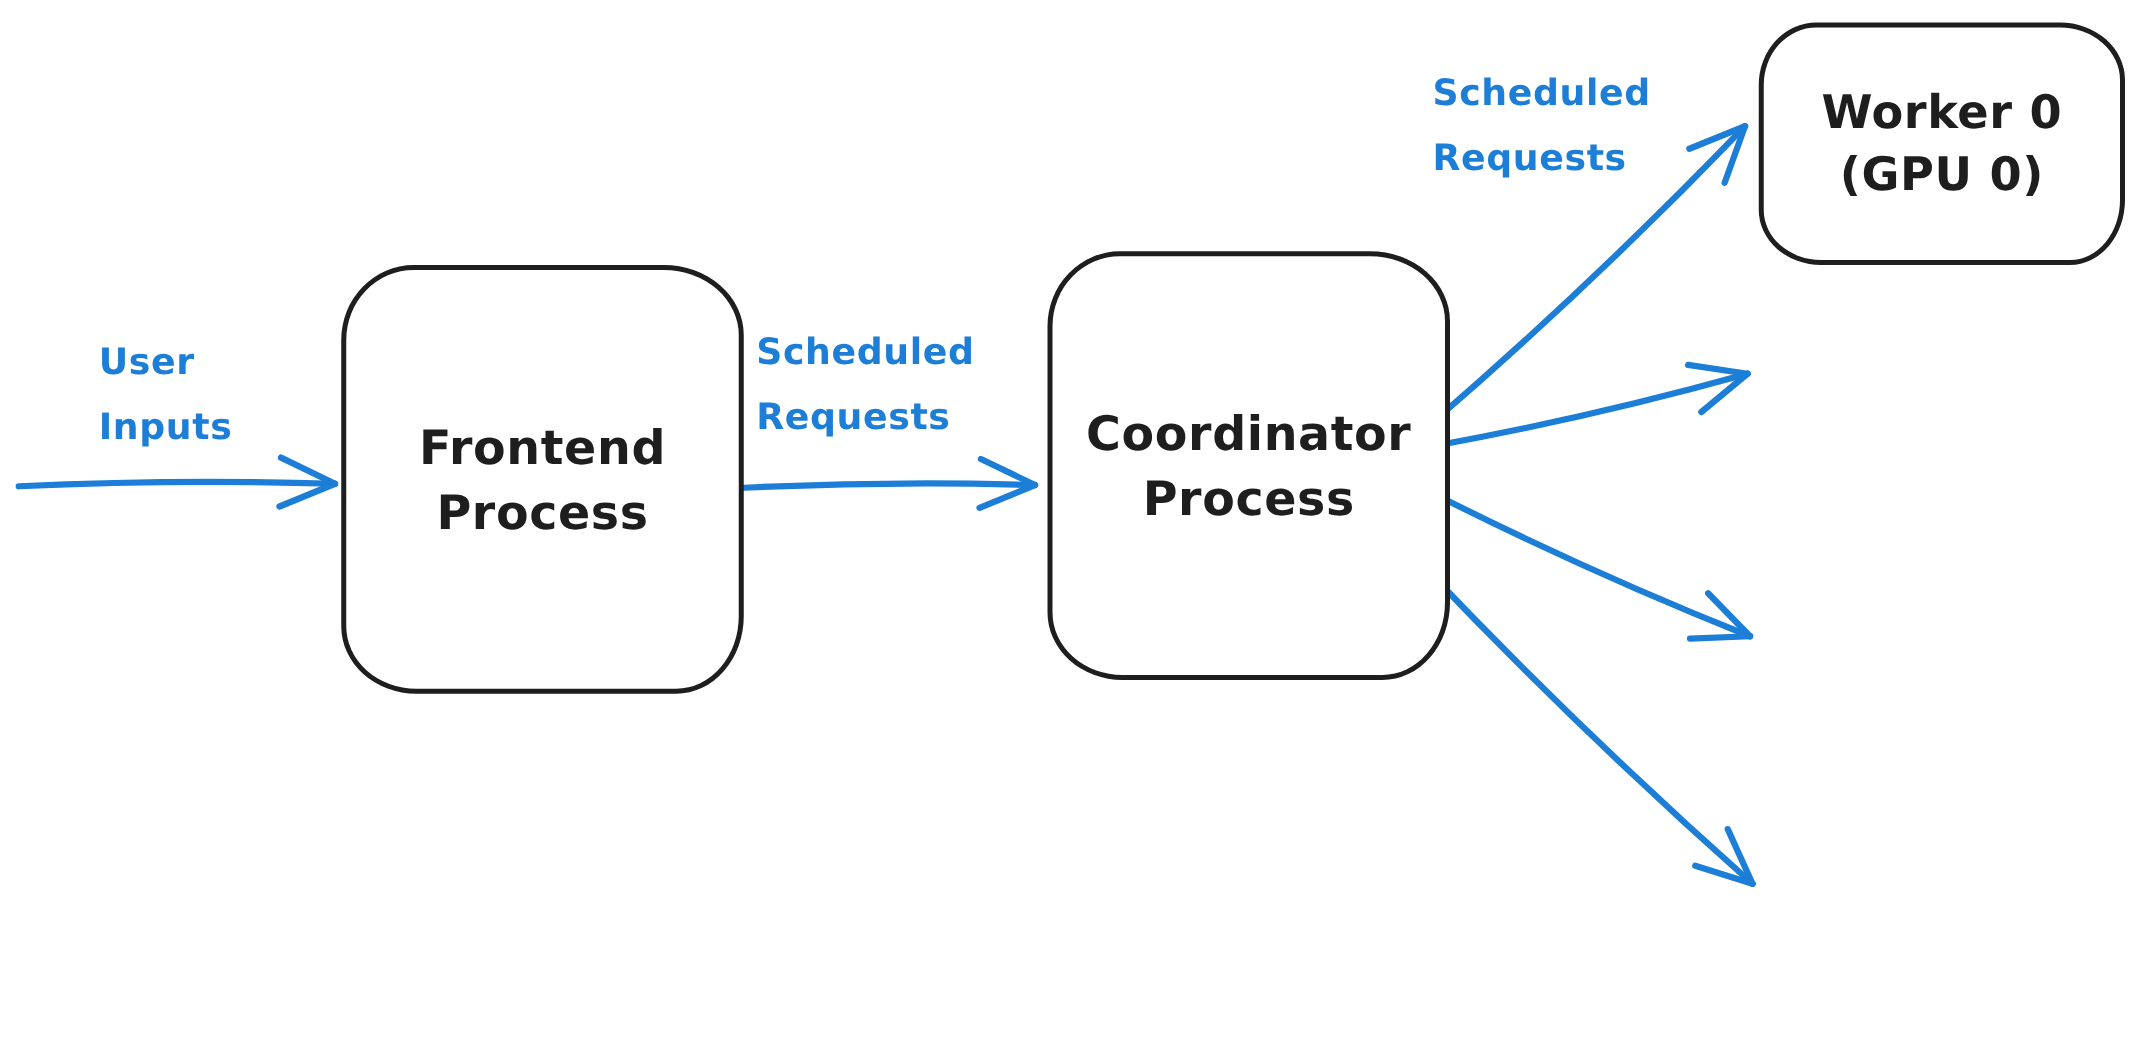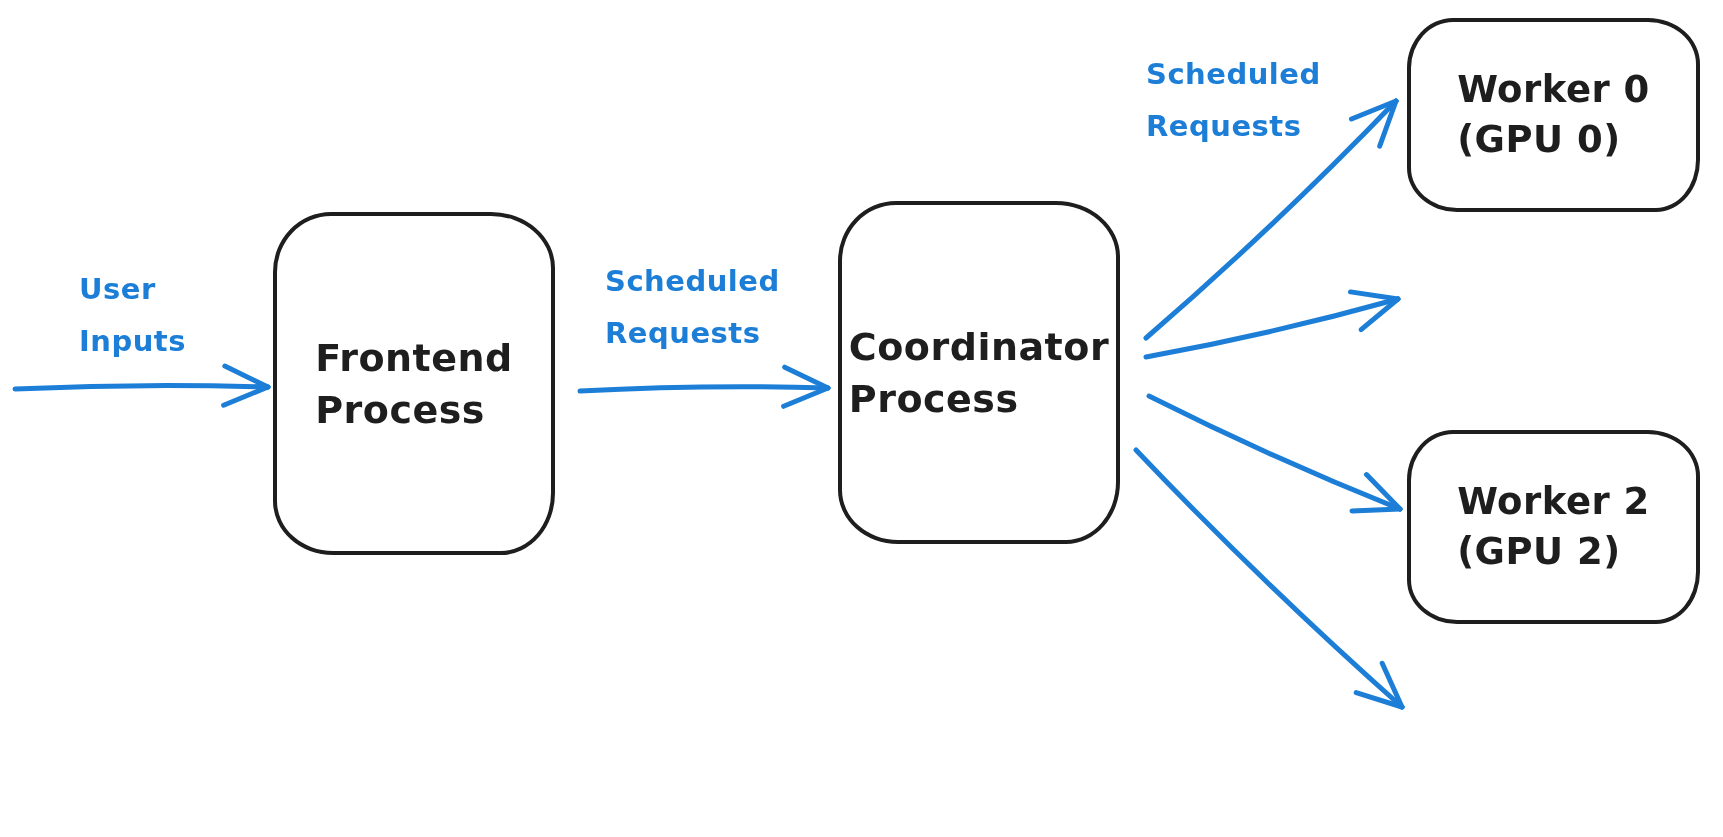--- a/index.html
+++ b/index.html
@@ -22,30 +22,30 @@
     height: 837px;
   }
   .node {
     position: absolute;
     box-sizing: border-box;
     background: #ffffff;
     border: 4px solid #1e1e1e;
     display: flex;
     align-items: center;
     justify-content: center;
-    text-align: left;
+    text-align: center;
   }
   .node .label {
     white-space: pre-line;
     color: #1e1e1e;
     font-weight: 600;
     letter-spacing: 0.5px;
   }
   .process-node {
-    width: 282px;
+    width: 322px;
     height: 343px;
     border-radius: 58px 64px 54px 60px / 60px 56px 62px 54px;
   }
   .process-node .label {
     font-size: 38px;
     line-height: 52px;
   }
   .worker-node {
     left: 1407px;
     width: 293px;
@@ -122,19 +122,15 @@
     <div class="label">Coordinator
 Process</div>
   </div>
 
   <div class="node worker-node" style="top:18px;">
     <div class="label">Worker 0
 (GPU 0)</div>
   </div>
 
 
-  <div class="node worker-node" style="top:430px;">
-    <div class="label">Worker 2
-(GPU 2)</div>
-  </div>
 
 
 </div>
 
 </body></html>

